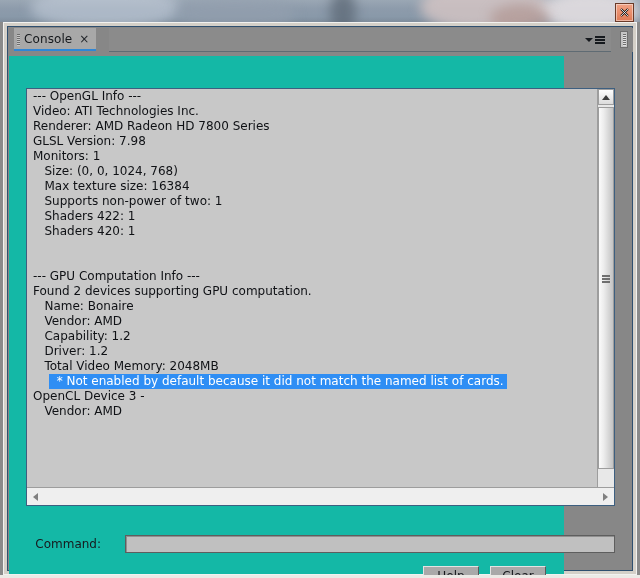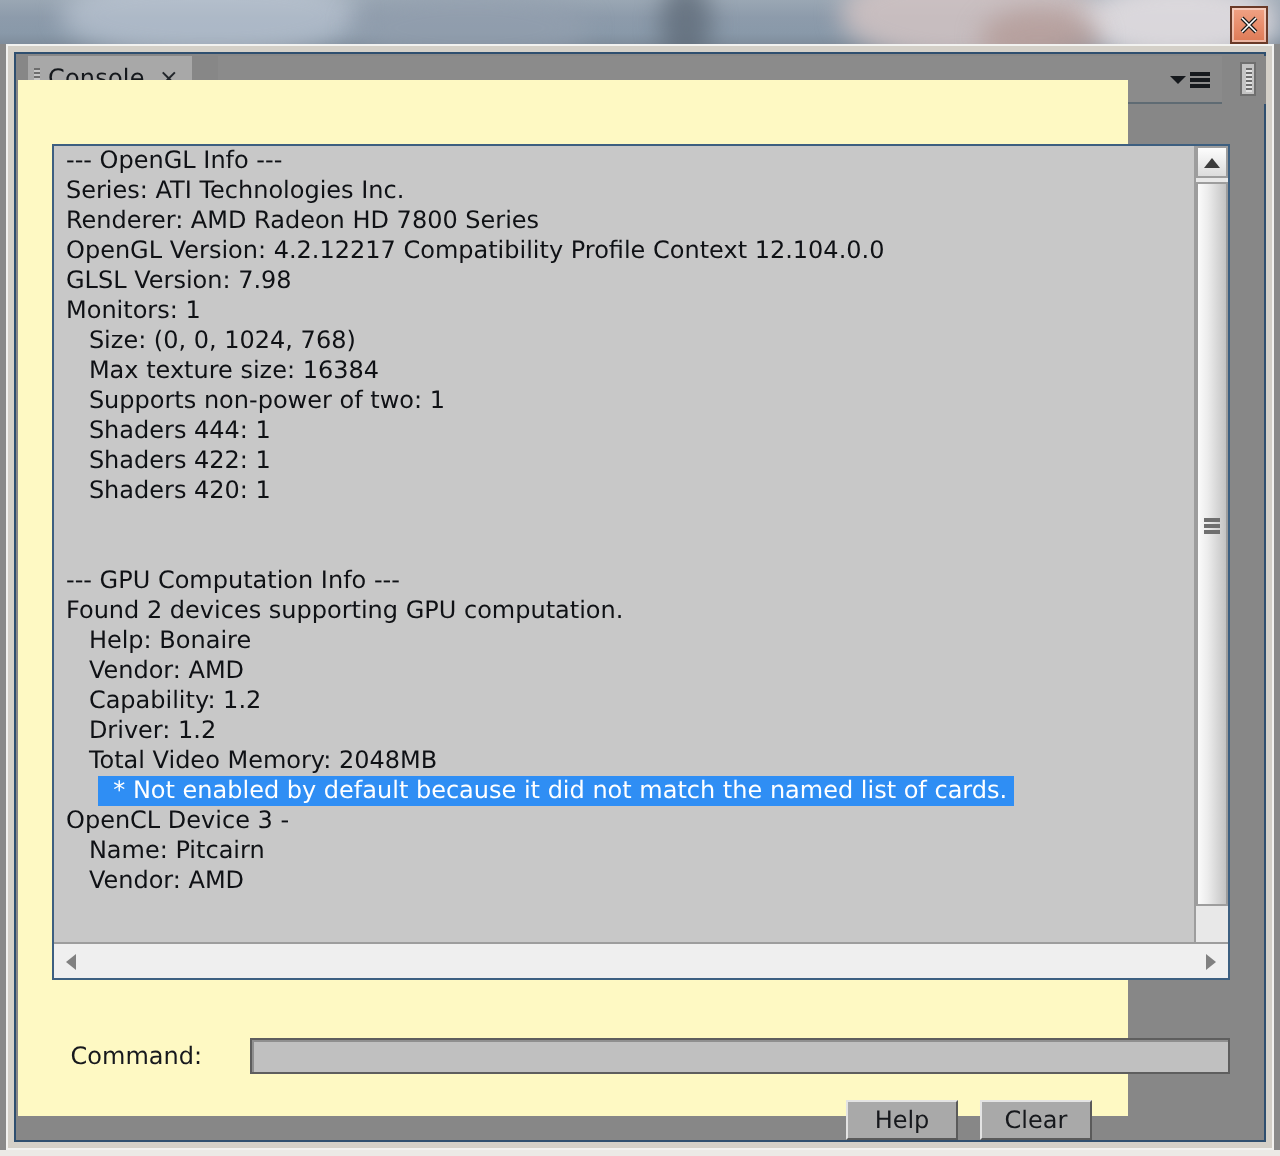--- a/index.html
+++ b/index.html
@@ -142,23 +142,23 @@
   .tab-handle i {
     display:block;
     margin: 2px auto 0;
     width: 3px; height: 12px;
     background: repeating-linear-gradient(to bottom, #6d6d6d 0 1px, #e2e2e2 1px 2px);
   }
 
   
   .panel-body {
     position: absolute;
-    left: 1px; top: 13px;
+    left: 1px; top: 29px;
     width: 555px; height: 518px;
-    background: #fef9c3;
+    background: #14b8a6;
     box-sizing: border-box;
   }
 
   .console-wrap {
     position: absolute;
     left: 17px; top: 32px;
     width: 589px; height: 418px;
     border: 1px solid #3d5f80;
     background: #ffffff;
     box-sizing: border-box;
@@ -339,43 +339,40 @@
             <i></i>
           </div>
       </div>
 
       <div class="panel-body">
 
         <div class="console-wrap">
 
           <div class="console-text" id="console-text">
               <div class="console-line">--- OpenGL Info ---</div>
-              <div class="console-line">Series: ATI Technologies Inc.</div>
+              <div class="console-line">Video: ATI Technologies Inc.</div>
               <div class="console-line">Renderer: AMD Radeon HD 7800 Series</div>
-              <div class="console-line">OpenGL Version: 4.2.12217 Compatibility Profile Context 12.104.0.0</div>
               <div class="console-line">GLSL Version: 7.98</div>
               <div class="console-line">Monitors: 1</div>
               <div class="console-line">   Size: (0, 0, 1024, 768)</div>
               <div class="console-line">   Max texture size: 16384</div>
               <div class="console-line">   Supports non-power of two: 1</div>
-              <div class="console-line">   Shaders 444: 1</div>
               <div class="console-line">   Shaders 422: 1</div>
               <div class="console-line">   Shaders 420: 1</div>
               <div class="console-line">&nbsp;</div>
               <div class="console-line">&nbsp;</div>
               <div class="console-line">--- GPU Computation Info ---</div>
               <div class="console-line">Found 2 devices supporting GPU computation.</div>
-              <div class="console-line">   Help: Bonaire</div>
+              <div class="console-line">   Name: Bonaire</div>
               <div class="console-line">   Vendor: AMD</div>
               <div class="console-line">   Capability: 1.2</div>
               <div class="console-line">   Driver: 1.2</div>
               <div class="console-line">   Total Video Memory: 2048MB</div>
               <div class="console-line hl-row"><span class="console-line hl">  * Not enabled by default because it did not match the named list of cards.</span></div>
               <div class="console-line">OpenCL Device 3 -</div>
-              <div class="console-line">   Name: Pitcairn</div>
               <div class="console-line">   Vendor: AMD</div>
             </div>
 
           <div class="vscroll">
             <div class="sb-btn">
               <span class="arrow-up"></span>
             </div>
             <div class="vthumb">
               <span class="grip"></span>
             </div>

